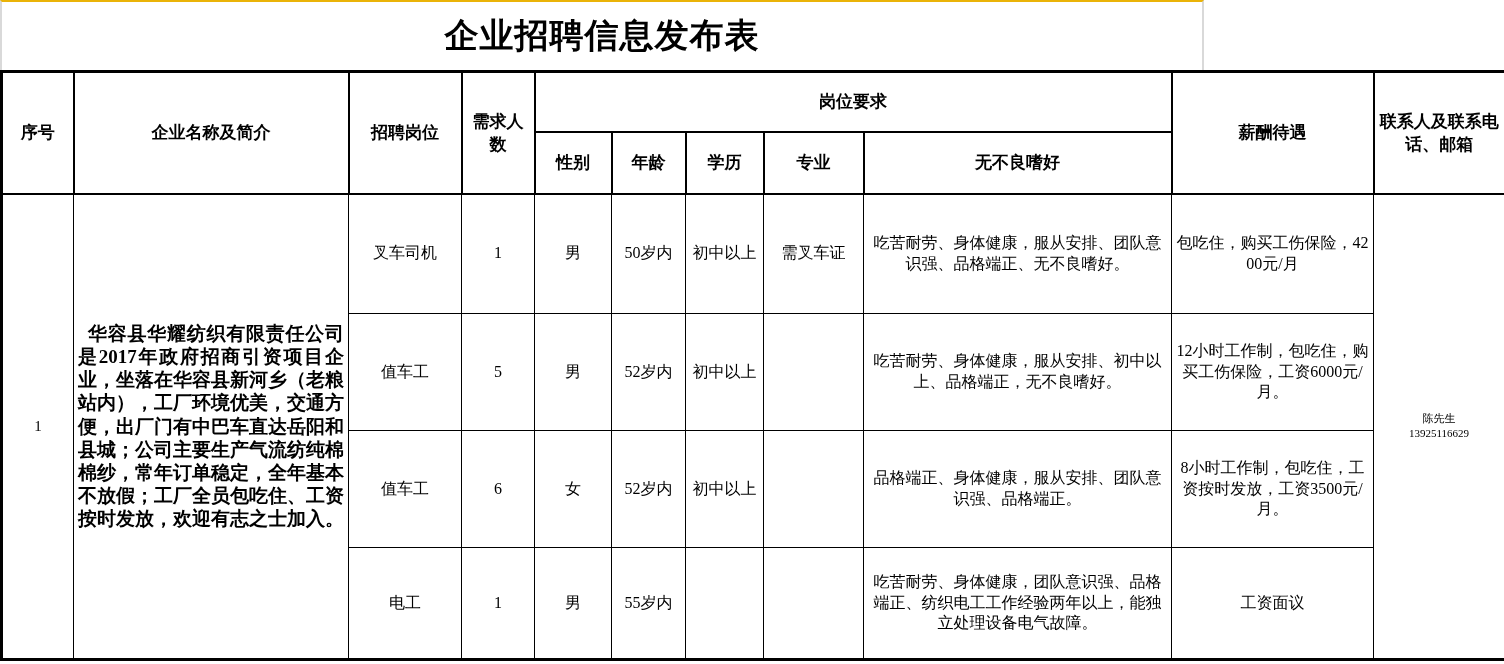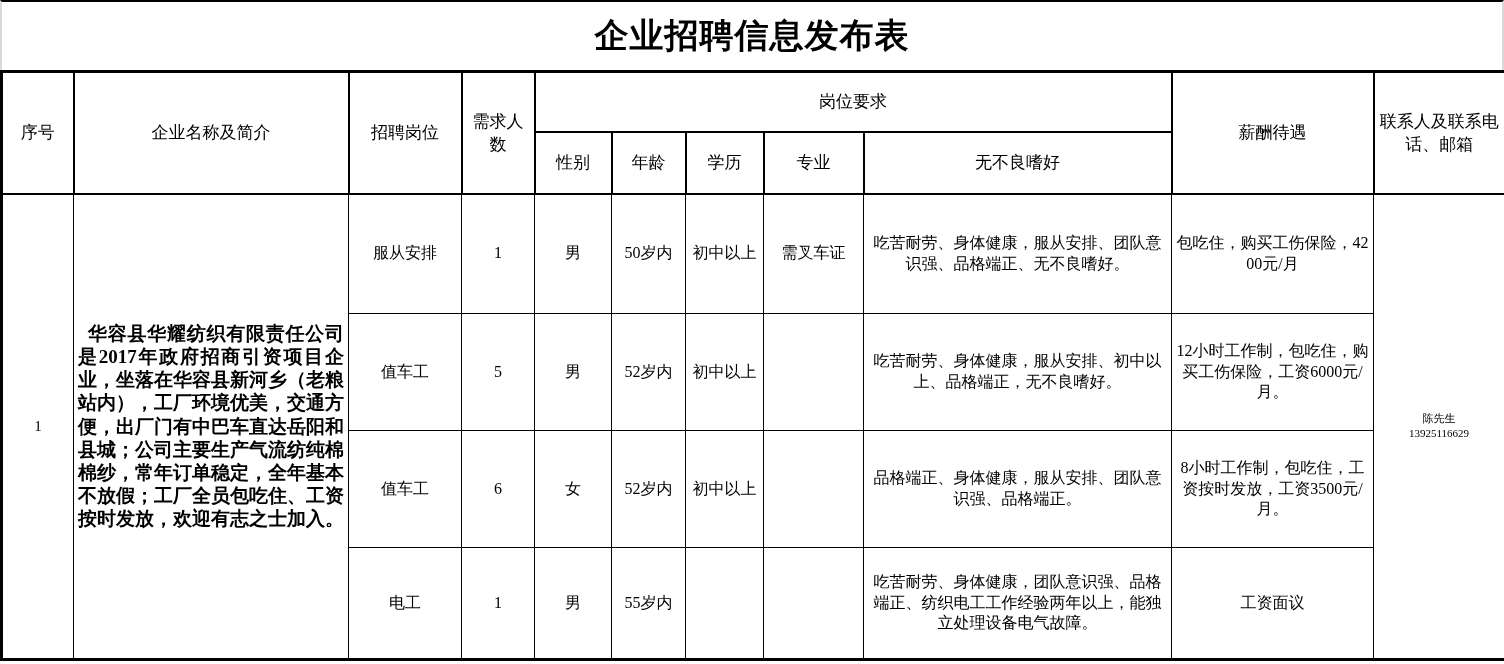--- a/index.html
+++ b/index.html
@@ -7,40 +7,40 @@
   body {
     width:1504px; height:664px;
     font-family:"Liberation Serif", serif;
     color:#000;
     overflow:hidden;
   }
   .sheet { width:1504px; height:664px; background:#fff; }
 
   
   .title-band {
-    width:1504px; height:70px;
-    border-top:2px solid #000000;
+    width:1204px; height:70px;
+    border-top:2px solid #eab308;
     border-left:2px solid #d9d9d9;
     border-right:2px solid #d9d9d9;
     display:flex; align-items:center; justify-content:center;
   }
   .title-band .title {
     font-family:"Liberation Serif", serif;
     font-size:34px; font-weight:bold; letter-spacing:1px;
   }
 
   
   table.recruit {
     width:1504px; table-layout:fixed;
     border-collapse:collapse;
     border:3px solid #000;
   }
   th {
     font-family:"Liberation Sans", sans-serif;
-    font-weight:normal; font-size:17px;
+    font-weight:bold; font-size:17px;
     border:2px solid #000;
     text-align:center; vertical-align:middle;
     padding:0 2px;
     background:#fff;
   }
   td {
     border:1px solid #000;
     font-size:16px; line-height:1.3;
     text-align:center; vertical-align:middle;
     padding:0 3px;
@@ -103,21 +103,21 @@
         <th>年龄</th>
         <th>学历</th>
         <th>专业</th>
         <th>无不良嗜好</th>
       </tr>
     </thead>
     <tbody>
       <tr class="r1">
         <td rowspan="4" class="serial-cell">1</td>
         <td rowspan="4" class="intro">华容县华耀纺织有限责任公司是2017年政府招商引资项目企业，坐落在华容县新河乡（老粮站内），工厂环境优美，交通方便，出厂门有中巴车直达岳阳和县城；公司主要生产气流纺纯棉棉纱，常年订单稳定，全年基本不放假；工厂全员包吃住、工资按时发放，欢迎有志之士加入。</td>
-        <td>服从安排</td>
+        <td>叉车司机</td>
         <td>1</td>
         <td>男</td>
         <td>50岁内</td>
         <td>初中以上</td>
         <td>需叉车证</td>
         <td class="lft">吃苦耐劳、身体健康，服从安排、团队意识强、品格端正、无不良嗜好。</td>
         <td class="lft">包吃住，购买工伤保险，4200元/月</td>
         <td rowspan="4" class="contact-cell">
           <div>陈先生</div>
           <div>13925116629</div>

